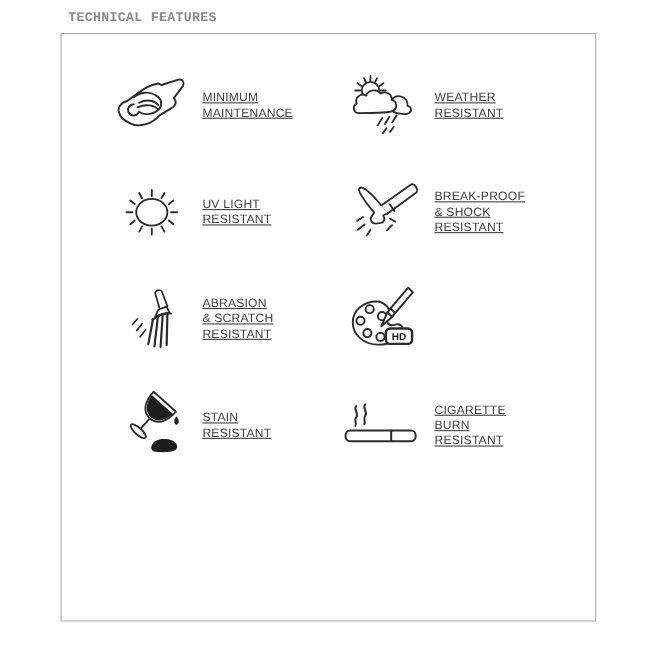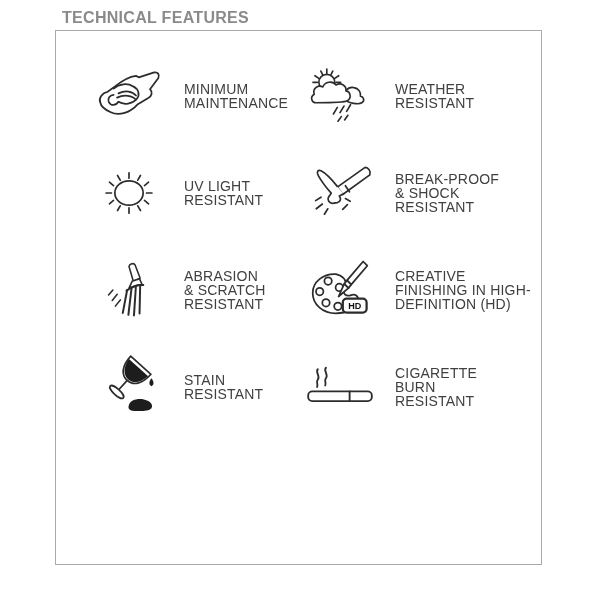--- a/index.html
+++ b/index.html
@@ -1,27 +1,27 @@
 <!DOCTYPE html>
 <html><head>
 <meta charset="utf-8">
 <style>
   html,body{margin:0;padding:0;background:#ffffff;}
   .page{position:relative;width:600px;height:600px;background:#ffffff;
         font-family:"Liberation Sans", sans-serif;overflow:hidden;}
-  .title{position:absolute;left:62px;top:9px;font-size:16px;font-weight:700;
-         letter-spacing:.3px;color:#8a8a8a;}
+  .title{position:absolute;left:62px;top:9px;font-size:12px;font-weight:700;
+         letter-spacing:.3px;color:#8a8a8a;font-family:Liberation Mono, monospace;}
   .box{position:absolute;left:55px;top:30px;width:487px;height:535px;
        border:1px solid #aaaaaa;box-sizing:border-box;background:#ffffff;}
   .grid{display:grid;grid-template-columns:211px 1fr;padding:16px 0 0 30px;}
   .feature{height:97px;display:flex;align-items:center;}
   .icon-wrap{width:86px;min-width:86px;height:78px;display:flex;
-             align-items:center;justify-content:center;}
-  .label{margin-left:12px;font-size:14px;line-height:14px;letter-spacing:.2px;
-         color:#404040;white-space:pre-line;text-transform:uppercase;}
+             align-items:center;justify-content:flex-end;}
+  .label{margin-left:12px;font-size:11px;line-height:14px;letter-spacing:.2px;
+         color:#404040;white-space:pre-line;text-transform:uppercase;text-decoration:underline;}
   
   .icon-wrap svg{display:block;}
   .lk{stroke:#2c2c2c;fill:none;stroke-width:2.5;stroke-linecap:round;stroke-linejoin:round;}
   .lw{stroke:#2c2c2c;fill:#ffffff;stroke-width:2.5;stroke-linecap:round;stroke-linejoin:round;}
   .lb{fill:#1d1d1d;stroke:none;}
   .thick{stroke-width:3.2;}
   .hdtxt{font-family:"Liberation Sans", sans-serif;font-size:13px;font-weight:700;fill:#111111;}
 </style>
 </head>
 <body>
@@ -111,23 +111,20 @@
             <circle class="lw" stroke-width="2.2" cx="30" cy="64" r="5.3"></circle>
             <circle class="lw" stroke-width="2.2" cx="47" cy="69" r="5.3"></circle>
             <circle class="lw" stroke-width="2.2" cx="49" cy="42" r="5.3"></circle>
             <path class="lw" stroke-width="2.2" d="M83,5 L89,11 L66,38 L60,32 Z"></path>
             <path class="lw" stroke-width="2.2" d="M60,32 L66,38 L62,43 L56,37 Z"></path>
             <path class="lw" stroke-width="2.2" d="M56,37 L62,43 L48,55 Z"></path>
             <rect class="lw thick" x="54" y="58" width="34" height="20" rx="5.5"></rect>
             <text class="hdtxt" x="71" y="73" text-anchor="middle">HD</text>
           </svg>
         </div>
-        <div class="label">CREATIVE
-FINISHING IN HIGH-
-DEFINITION (HD)</div>
       </div>
 
       <div class="feature">
         <div class="icon-wrap">
           <svg width="68" height="63" viewBox="0 0 100 92">
             <g transform="rotate(42 50 34)">
               <path class="lw" stroke-width="2.2" d="M30,8 L70,8 C70,28 62,38 50,38 C38,38 30,28 30,8 Z"></path>
               <path class="lb" d="M31,13 C33,28 40,36 50,36 C60,36 67,28 69,13 Z"></path>
               <path class="lk" stroke-width="2.2" d="M50,38 L50,58"></path>
               <ellipse class="lw" stroke-width="2.2" cx="50" cy="61" rx="13" ry="4.5"></ellipse>

